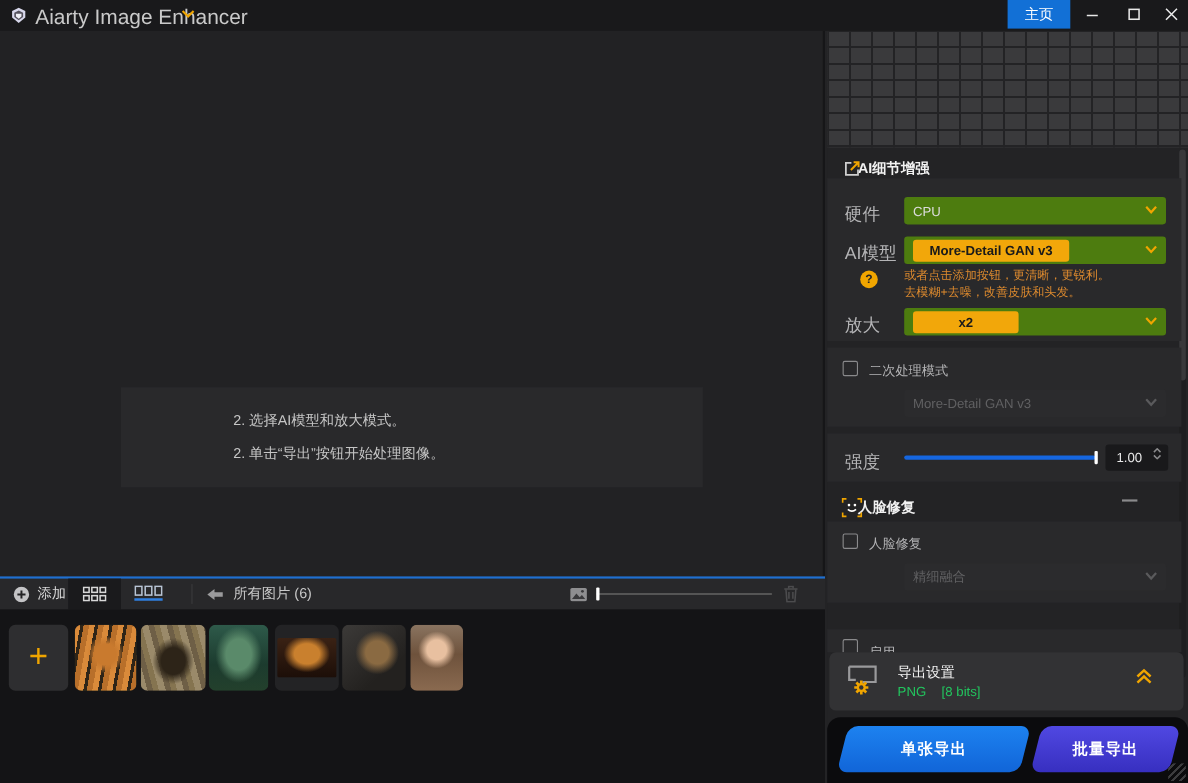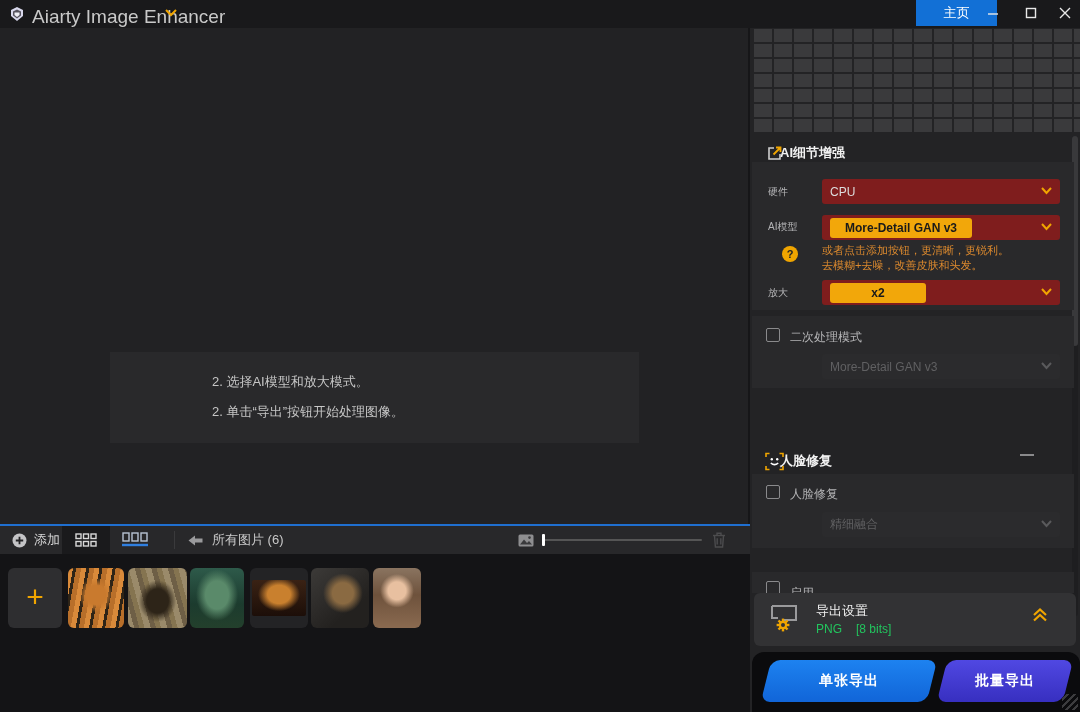--- a/index.html
+++ b/index.html
@@ -5,21 +5,21 @@
   * { margin:0; padding:0; box-sizing:border-box; }
   html,body { width:1080px; height:712px; background:#111; }
   body { font-family:"Liberation Sans","DejaVu Sans",sans-serif; overflow:hidden; }
   #app { position:relative; width:1080px; height:712px; background:#232325; overflow:hidden; }
 
   
   .titlebar { position:absolute; left:0; top:0; width:1080px; height:28px; background:#19191b; display:flex; align-items:center; z-index:50; }
   .logo { position:absolute; left:8px; top:5px; width:18px; height:18px; }
   .app-title { position:absolute; left:32px; top:6px; font-size:19px; color:#c9c9c9; }
   .title-chevron { position:absolute; left:165px; top:9px; }
-  .home-btn { position:absolute; left:916px; top:0; width:81px; height:26px; background:#1270d6; color:#fff; font-size:13px; display:flex; align-items:center; justify-content:center; cursor:pointer; }
+  .home-btn { position:absolute; left:916px; top:0; width:57px; height:26px; background:#1270d6; color:#fff; font-size:13px; display:flex; align-items:center; justify-content:center; cursor:pointer; }
   .winctl { position:absolute; top:0; width:34px; height:26px; display:flex; align-items:center; justify-content:center; color:#e8e8e8; }
   .winctl.min { left:976px; } .winctl.max { left:1014px; } .winctl.close { left:1048px; }
 
   
   .main-left { position:absolute; left:0; top:28px; width:750px; height:496px; background:#222224; border-right:2px solid #161618; }
   .dropzone-upper { position:absolute; left:103px; top:65px; width:536px; height:259px; background:#2c2c2e; }
   .dropzone-lower { position:absolute; left:110px; top:324px; width:529px; height:91px; background:#29292b; }
   .halo { position:absolute; border:1px dashed rgba(255,255,255,0.05); border-radius:50%; }
   .hexwrap { position:absolute; left:213px; top:55px; width:110px; height:124px; }
   .instr { position:absolute; left:109px; font-size:13px; color:#c6c6c6; letter-spacing:0.3px; }
@@ -75,22 +75,22 @@
         repeating-linear-gradient(90deg,#232325 0 2px,transparent 2px 20px),
         repeating-linear-gradient(0deg,#232325 0 2px,transparent 2px 15px); }
   .scrollbar { position:absolute; right:2px; top:108px; width:6px; height:480px; background:#1e1e20; border-radius:3px; }
   .scroll-thumb { position:absolute; left:0; top:0; width:6px; height:210px; background:#39393b; border-radius:3px; }
 
   .sec-header { position:absolute; left:0; width:320px; height:26px; display:flex; align-items:center; }
   .sec-title { color:#f2f2f2; font-size:13px; font-weight:bold; margin-left:28px; }
   .sec-minus { position:absolute; right:38px; top:6px; width:14px; height:2px; background:#8a8a8c; cursor:pointer; }
   .group { position:absolute; left:0; width:322px; background:#29292b; }
 
-  .row-label { position:absolute; left:16px; font-size:10px; color:#b4b4b6; }
-  .dd { position:absolute; left:70px; width:238px; height:25px; background:#7f1d1d; border-radius:3px; display:flex; align-items:center; padding:0 8px; cursor:pointer; }
+  .row-label { position:absolute; left:16px; font-size:16px; color:#b4b4b6; }
+  .dd { position:absolute; left:70px; width:238px; height:25px; background:#4d7c0f; border-radius:3px; display:flex; align-items:center; padding:0 8px; cursor:pointer; }
   .dd .val { color:#dcdcdc; font-size:12px; }
   .dd .chev { position:absolute; right:8px; top:8px; }
   .dd.disabled { background:#2b2b2d; }
   .dd.disabled .val { color:#606062; }
   .pill { background:#f2a70a; border-radius:3px; color:#1a1a1a; font-size:12px; font-weight:bold; text-align:center; padding:3px 0; }
   .pill.model { width:142px; }
   .pill.scale { width:96px; }
   .desc { position:absolute; left:70px; font-size:11px; color:#dd8a2e; }
   .qmark { position:absolute; left:30px; width:16px; height:16px; border-radius:50%; background:#f0a500; color:#232325; font-size:11px; font-weight:bold; display:flex; align-items:center; justify-content:center; }
   .checkbox { position:absolute; left:14px; width:14px; height:14px; border:1.5px solid #8a8a8c; border-radius:2px; background:transparent; cursor:pointer; }
@@ -274,20 +274,37 @@
       <div class="checkbox" style="top:12px;"></div>
       <span class="cb-label" style="top:13px;">二次处理模式</span>
       <div class="dd disabled" style="top:38px;">
         <span class="val">More-Detail GAN  v3</span>
         <svg class="chev" width="11" height="8" viewBox="0 0 11 8">
             <polyline points="1,1 5.5,6 10,1" fill="none" stroke="#5a5a5c" stroke-width="2"></polyline>
           </svg>
       </div>
     </div>
 
+    <div class="group" style="top:366px; height:44px;">
+      <span class="row-label" style="top:16px;">强度</span>
+      <div class="slider-track" style="top:20px;">
+        <div class="slider-handle"></div>
+      </div>
+      <div class="numbox" style="top:10px;">
+        <span class="nv">1.00</span>
+        <span class="stepper">
+          <svg width="8" height="5" viewBox="0 0 8 5">
+              <polyline points="1,4 4,1 7,4" fill="none" stroke="#8a8a8c" stroke-width="1.4"></polyline>
+            </svg>
+          <svg width="8" height="5" viewBox="0 0 8 5">
+              <polyline points="1,1 4,4 7,1" fill="none" stroke="#8a8a8c" stroke-width="1.4"></polyline>
+            </svg>
+        </span>
+      </div>
+    </div>
 
     <div class="sec-header" style="top:420px;">
       <svg style="position:absolute; left:13px; top:4px;" width="19" height="19" viewBox="0 0 19 19">
         <g fill="none" stroke="#f0a500" stroke-width="1.6">
           <path d="M1,5 L1,1.5 L4.5,1.5 M14.5,1.5 L18,1.5 L18,5"></path>
           <path d="M1,14 L1,17.5 L4.5,17.5 M14.5,17.5 L18,17.5 L18,14"></path>
         </g>
         <g fill="#ffffff">
             <circle cx="6.8" cy="7.2" r="1.2"></circle>
             <circle cx="12.2" cy="7.2" r="1.2"></circle>

